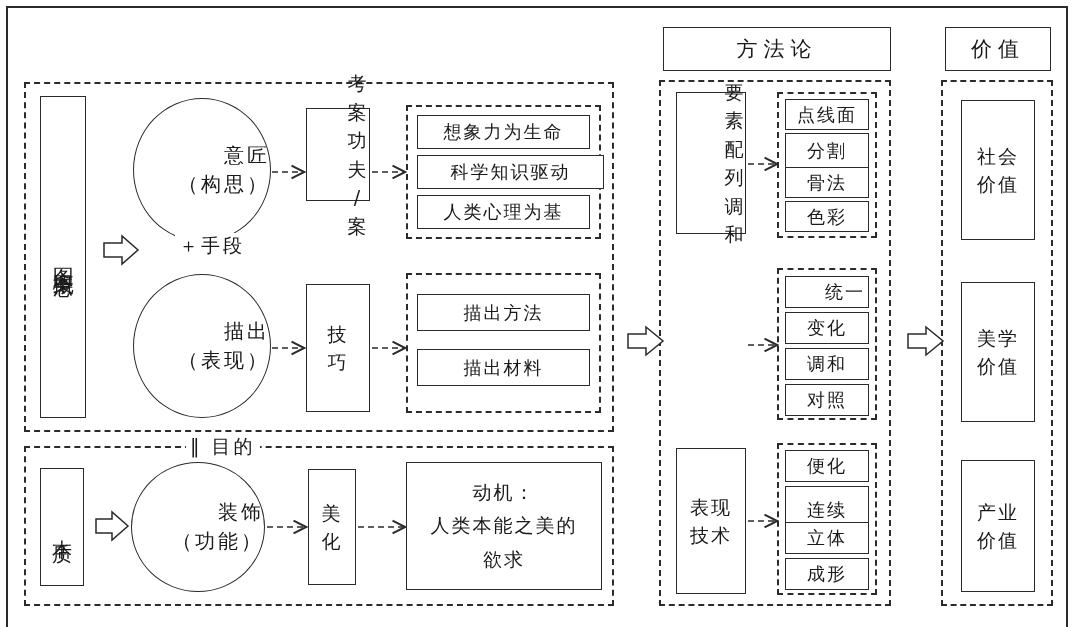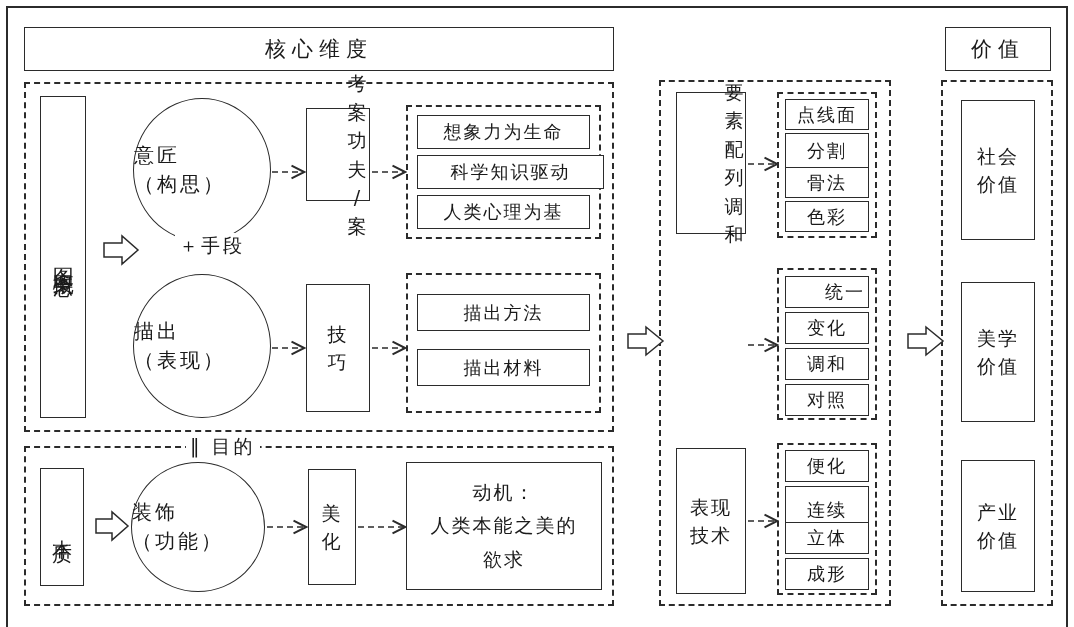--- a/index.html
+++ b/index.html
@@ -46,21 +46,21 @@
     letter-spacing:4px;
     line-height:1.25;
   }
   .circ{
     position:absolute;
     border:1.6px solid #2b2b2b;
     border-radius:50%;
     background:#fff;
     box-sizing:border-box;
     display:flex;flex-direction:column;
-    align-items:flex-start;justify-content:center;
+    align-items:flex-end;justify-content:center;
     text-align:center;
     line-height:1.45;
   }
   .lbl{
     position:absolute;
     background:#fff;
     font-size:19px;
     letter-spacing:3px;
     white-space:nowrap;
     padding:0 4px;
@@ -72,22 +72,22 @@
   .mline{line-height:1.5;}
   svg.ov{position:absolute;left:0;top:0;width:1074px;height:627px;overflow:visible;pointer-events:none;}
 </style>
 </head>
 <body>
 
 <div id="page">
 
   <div class="outer-frame"></div>
 
-  <div class="sbox hdr" style="left:24px;top:27px;width:590px;height:44px;">
-    <span>核心维度</span>
+  <div class="sbox hdr" style="left:663px;top:27px;width:228px;height:44px;">
+    <span>方法论</span>
   </div>
   <div class="sbox hdr" style="left:945px;top:27px;width:106px;height:44px;">
     <span>价值</span>
   </div>
 
   <div class="dbox" style="left:24px;top:82px;width:590px;height:350px;"></div>
 
   <div class="sbox" style="left:40px;top:96px;width:46px;height:322px;">
     <span class="vtext f21">图案概念</span>
   </div>

